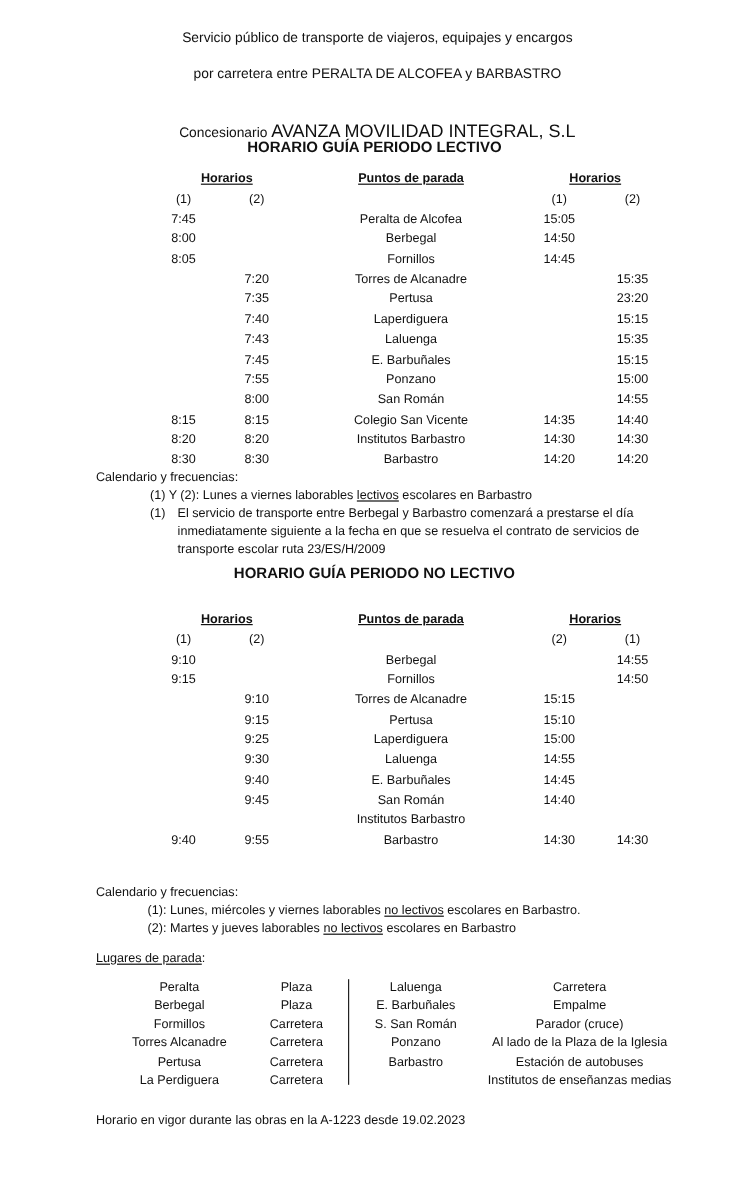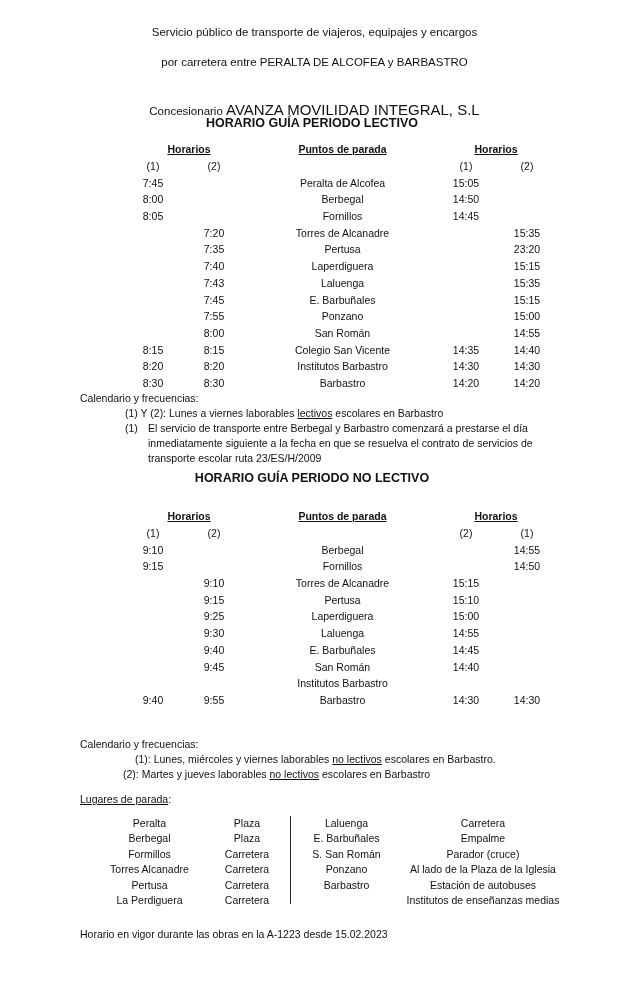--- a/index.html
+++ b/index.html
@@ -248,21 +248,21 @@
         <td>9:40</td>
         <td>9:55</td>
         <td>Barbastro</td>
         <td>14:30</td>
         <td>14:30</td>
       </tr>
     </tbody>
 </table>
 
 <div class="abs note" style="left:80px; top:738px;">Calendario y frecuencias:</div>
-<div class="abs note" style="left:135px; top:753px;">
+<div class="abs note" style="left:123px; top:753px;">
   <span>(1): Lunes, miércoles y viernes laborables </span><span class="u">no lectivos</span><span> escolares en Barbastro.</span>
 </div>
 <div class="abs note" style="left:123px; top:768px;">
   <span>(2): Martes y jueves laborables </span><span class="u">no lectivos</span><span> escolares en Barbastro</span>
 </div>
 
 <div class="abs note" style="left:80px; top:793px;">
   <span class="u">Lugares de parada</span><span>:</span>
 </div>
 <div class="vline"></div>
@@ -324,13 +324,13 @@
         <td>Barbastro</td>
         <td>Estación de autobuses</td>
       </tr>
       <tr>
         <td></td>
         <td>Institutos de enseñanzas medias</td>
       </tr>
     </tbody>
 </table>
 
-<div class="abs note" style="left:80px; top:928px;">Horario en vigor durante las obras en la A-1223 desde 15.02.2023</div>
+<div class="abs note" style="left:80px; top:928px;">Horario en vigor durante las obras en la A-1223 desde 19.02.2023</div>
 
 </body></html>

